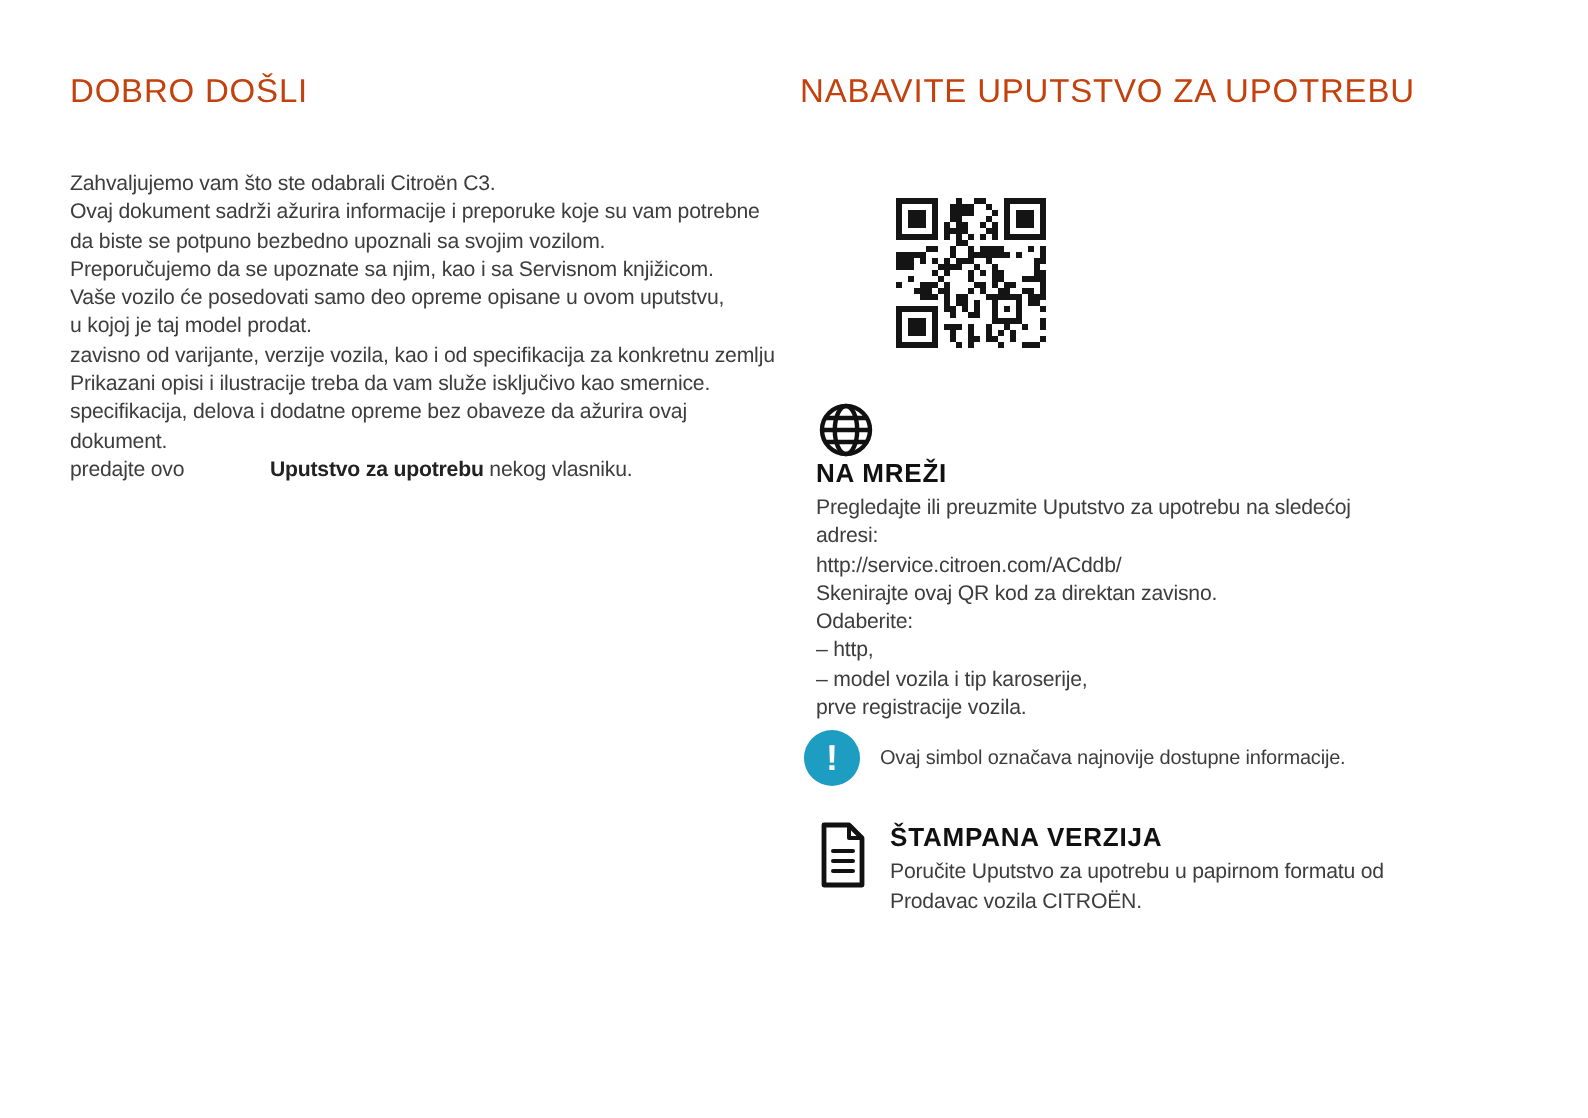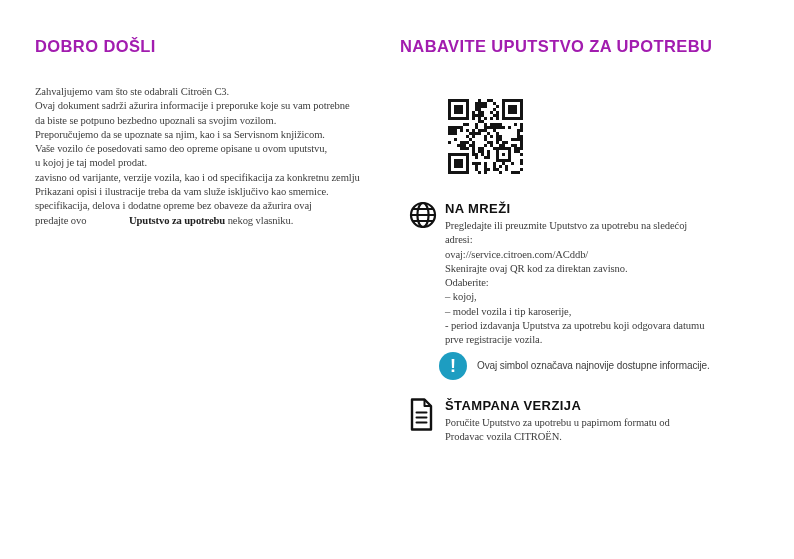--- a/index.html
+++ b/index.html
@@ -5,36 +5,36 @@
   html,body{margin:0;padding:0;}
   body{
     width:794px;height:559px;background:#ffffff;overflow:hidden;position:relative;
     font-family:"Liberation Sans","DejaVu Sans",sans-serif;
     -webkit-font-smoothing:antialiased;
   }
   .col{position:absolute;top:36px;}
   .col-left{left:35px;width:362px;}
   .col-right{left:400px;width:372px;}
   h1{
-    margin:0;font-size:16.5px;font-weight:bold;color:#a21caf;
+    margin:0;font-size:16.5px;font-weight:normal;color:#c2410c;
     letter-spacing:.4px;line-height:20px;
   }
   .body-lines{margin-top:29px;}
   .tline{
     font-size:10.6px;line-height:14.3px;color:#3d3d3d;
-    white-space:nowrap;letter-spacing:-0.1px;font-family:Liberation Serif, serif;
+    white-space:nowrap;letter-spacing:-0.1px;
   }
   .tline b{color:#222;padding-left:40px;}
   
   .qr-wrap{margin:43px 0 0 48px;}
   .qr{display:grid;grid-template-columns:repeat(25,3px);grid-auto-rows:3px;width:75px;}
   .qr .on{background:#141414;}
   
   .section{display:flex;align-items:flex-start;}
-  .sec-online{margin-top:27px;}
+  .sec-online{margin-top:27px;flex-direction:column;}
   .sec-print{margin-top:18px;}
   .icon-col{flex:none;width:28px;margin-left:9px;}
   .sec-text{margin-left:8px;min-width:0;}
   h2{
     margin:0 0 3px 0;font-size:13px;font-weight:bold;color:#111;
     letter-spacing:.4px;line-height:15px;
   }
   .note-row{display:flex;align-items:center;margin-top:4px;margin-left:-6px;}
   .note-icon{
     flex:none;width:28px;height:28px;border-radius:50%;
@@ -52,20 +52,21 @@
   <div class="body-lines">
       <div class="tline">Zahvaljujemo vam što ste odabrali Citroën C3.</div>
       <div class="tline">Ovaj dokument sadrži ažurira informacije i preporuke koje su vam potrebne</div>
       <div class="tline">da biste se potpuno bezbedno upoznali sa svojim vozilom.</div>
       <div class="tline">Preporučujemo da se upoznate sa njim, kao i sa Servisnom knjižicom.</div>
       <div class="tline">Vaše vozilo će posedovati samo deo opreme opisane u ovom uputstvu,</div>
       <div class="tline">u kojoj je taj model prodat.</div>
       <div class="tline">zavisno od varijante, verzije vozila, kao i od specifikacija za konkretnu zemlju</div>
       <div class="tline">Prikazani opisi i ilustracije treba da vam služe isključivo kao smernice.</div>
       <div class="tline">specifikacija, delova i dodatne opreme bez obaveze da ažurira ovaj</div>
+      <div class="tline">dokument.</div>
     </div>
   <div class="tline">
     <span>predajte ovo </span><b>Uputstvo za upotrebu</b><span> nekog vlasniku.</span>
   </div>
 </div>
 
 <div class="col col-right">
   <h1>NABAVITE UPUTSTVO ZA UPOTREBU</h1>
 
   <div class="qr-wrap">
@@ -706,26 +707,25 @@
         <path d="M2.2 14 H25.8"></path>
         <path d="M4.4 8 H23.6"></path>
         <path d="M4.4 20 H23.6"></path>
       </svg>
     </div>
     <div class="sec-text">
       <h2>NA MREŽI</h2>
       <div>
           <div class="tline">Pregledajte ili preuzmite Uputstvo za upotrebu na sledećoj</div>
           <div class="tline">adresi:</div>
-          <div class="tline">ovaj://service.citroen.com/ACddb/</div>
+          <div class="tline">http://service.citroen.com/ACddb/</div>
           <div class="tline">Skenirajte ovaj QR kod za direktan zavisno.</div>
           <div class="tline">Odaberite:</div>
-          <div class="tline">– kojoj,</div>
+          <div class="tline">– http,</div>
           <div class="tline">– model vozila i tip karoserije,</div>
-          <div class="tline">- period izdavanja Uputstva za upotrebu koji odgovara datumu</div>
           <div class="tline">prve registracije vozila.</div>
         </div>
       <div class="note-row">
         <span class="note-icon" id="note-icon" style="background: rgb(29, 157, 193);">!</span>
         <span class="note-text">Ovaj simbol označava najnovije dostupne informacije.</span>
       </div>
     </div>
   </div>
 
   <div class="section sec-print">

